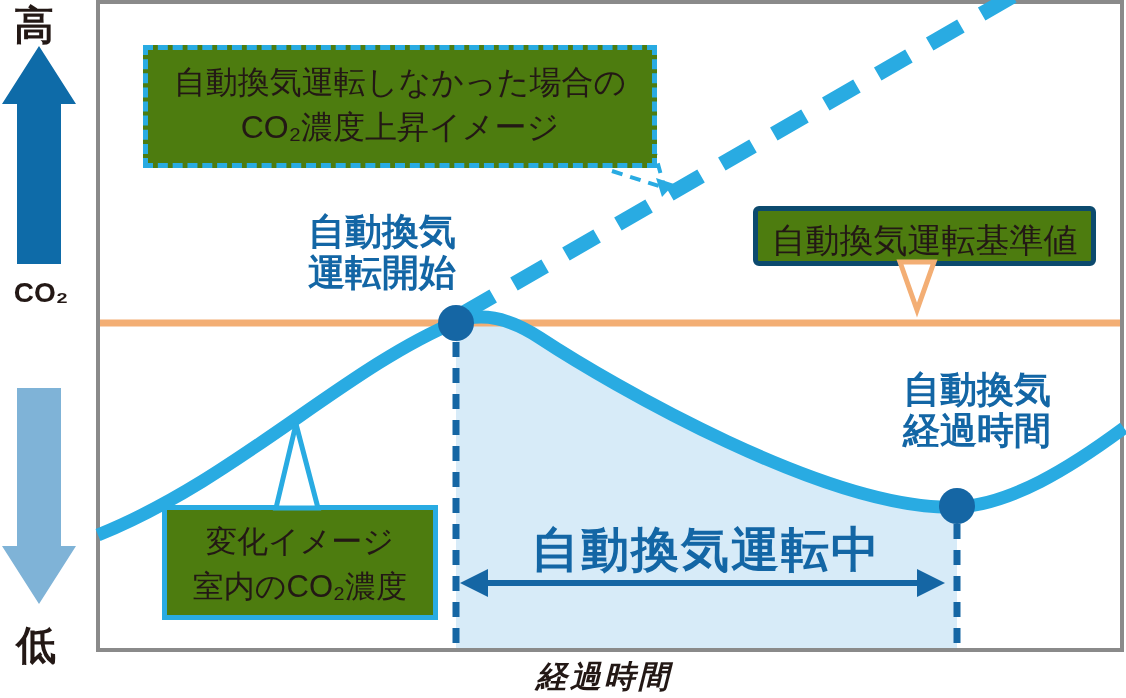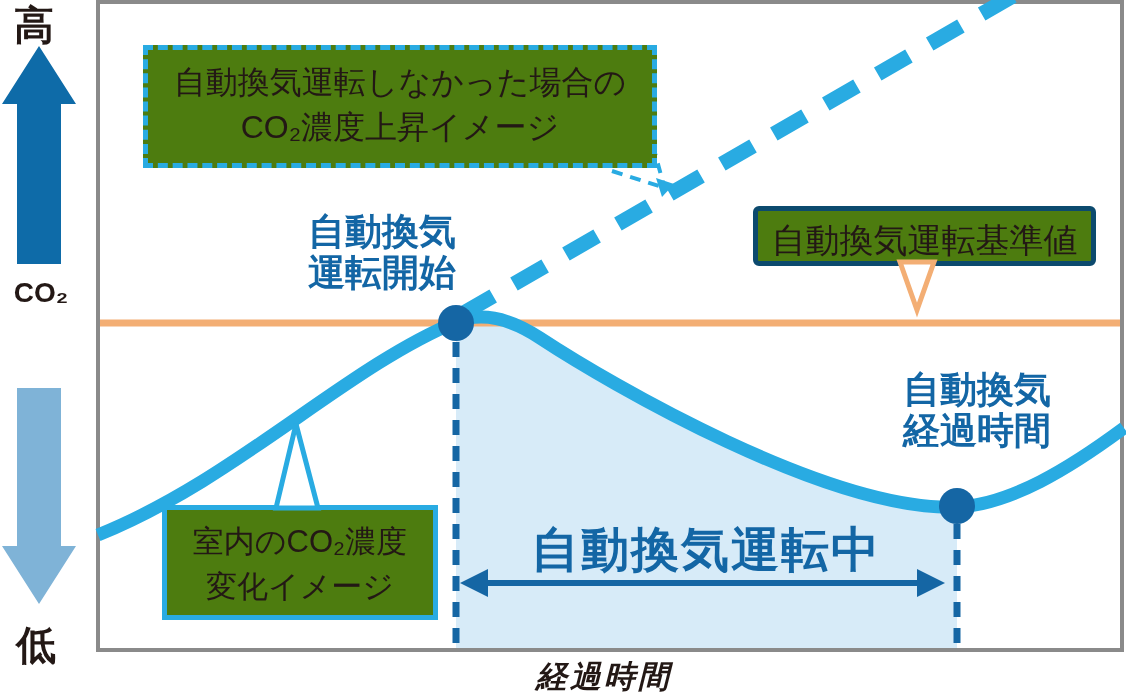--- a/index.html
+++ b/index.html
@@ -88,22 +88,22 @@
     <div class="abs callout solid-orange" style="left:753px;top:206px;width:343px;height:60px;">
       <span class="txt">自動換気運転基準値</span>
     </div>
 
     <div class="abs event-label" style="left:853px;top:369px;width:198px;">
       <div>自動換気</div>
       <div>経過時間</div>
     </div>
 
     <div class="abs callout solid-blue" style="left:162px;top:505px;width:276px;height:115px;">
+      <div>変化イメージ</div>
       <div>室内のCO₂濃度</div>
-      <div>変化イメージ</div>
     </div>
 
     <div class="abs txt venting-label center" style="left:506px;top:518px;width:400px;">
       <span>自動換気運転中</span>
     </div>
 
     <div class="abs txt x-axis-label center" style="left:454px;top:656px;width:300px;font-style:italic;">
       <span>経過時間</span>
     </div>
   </div>

